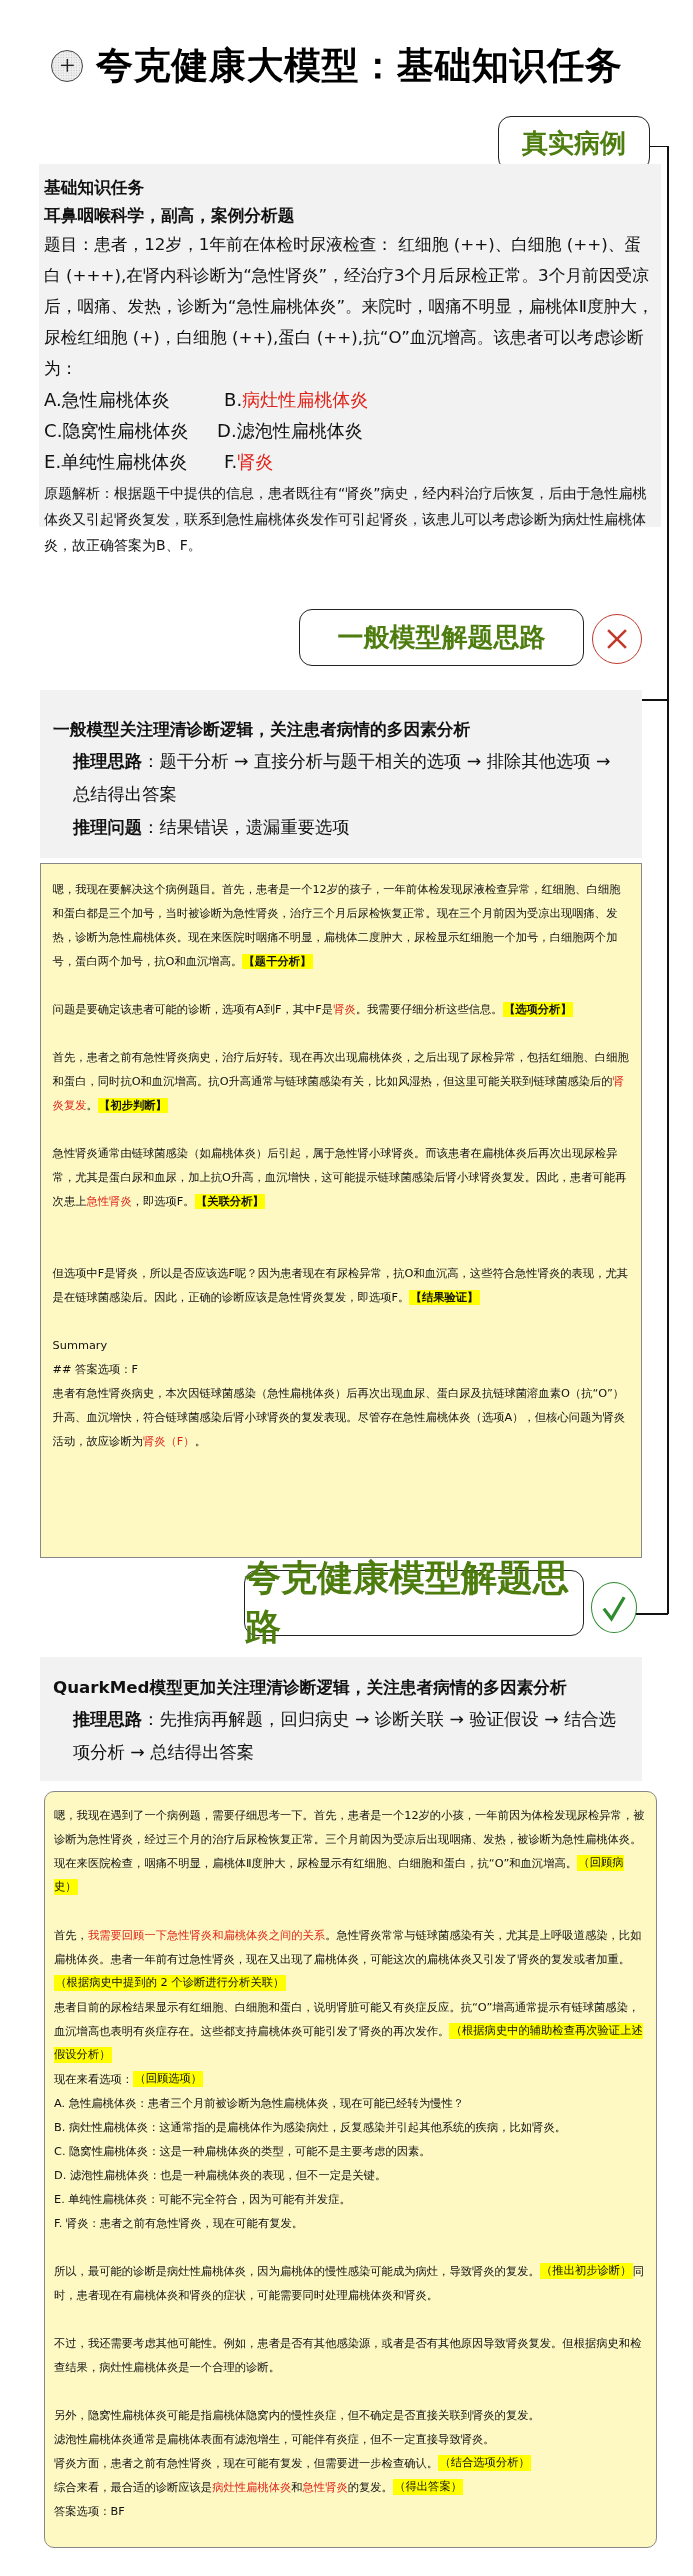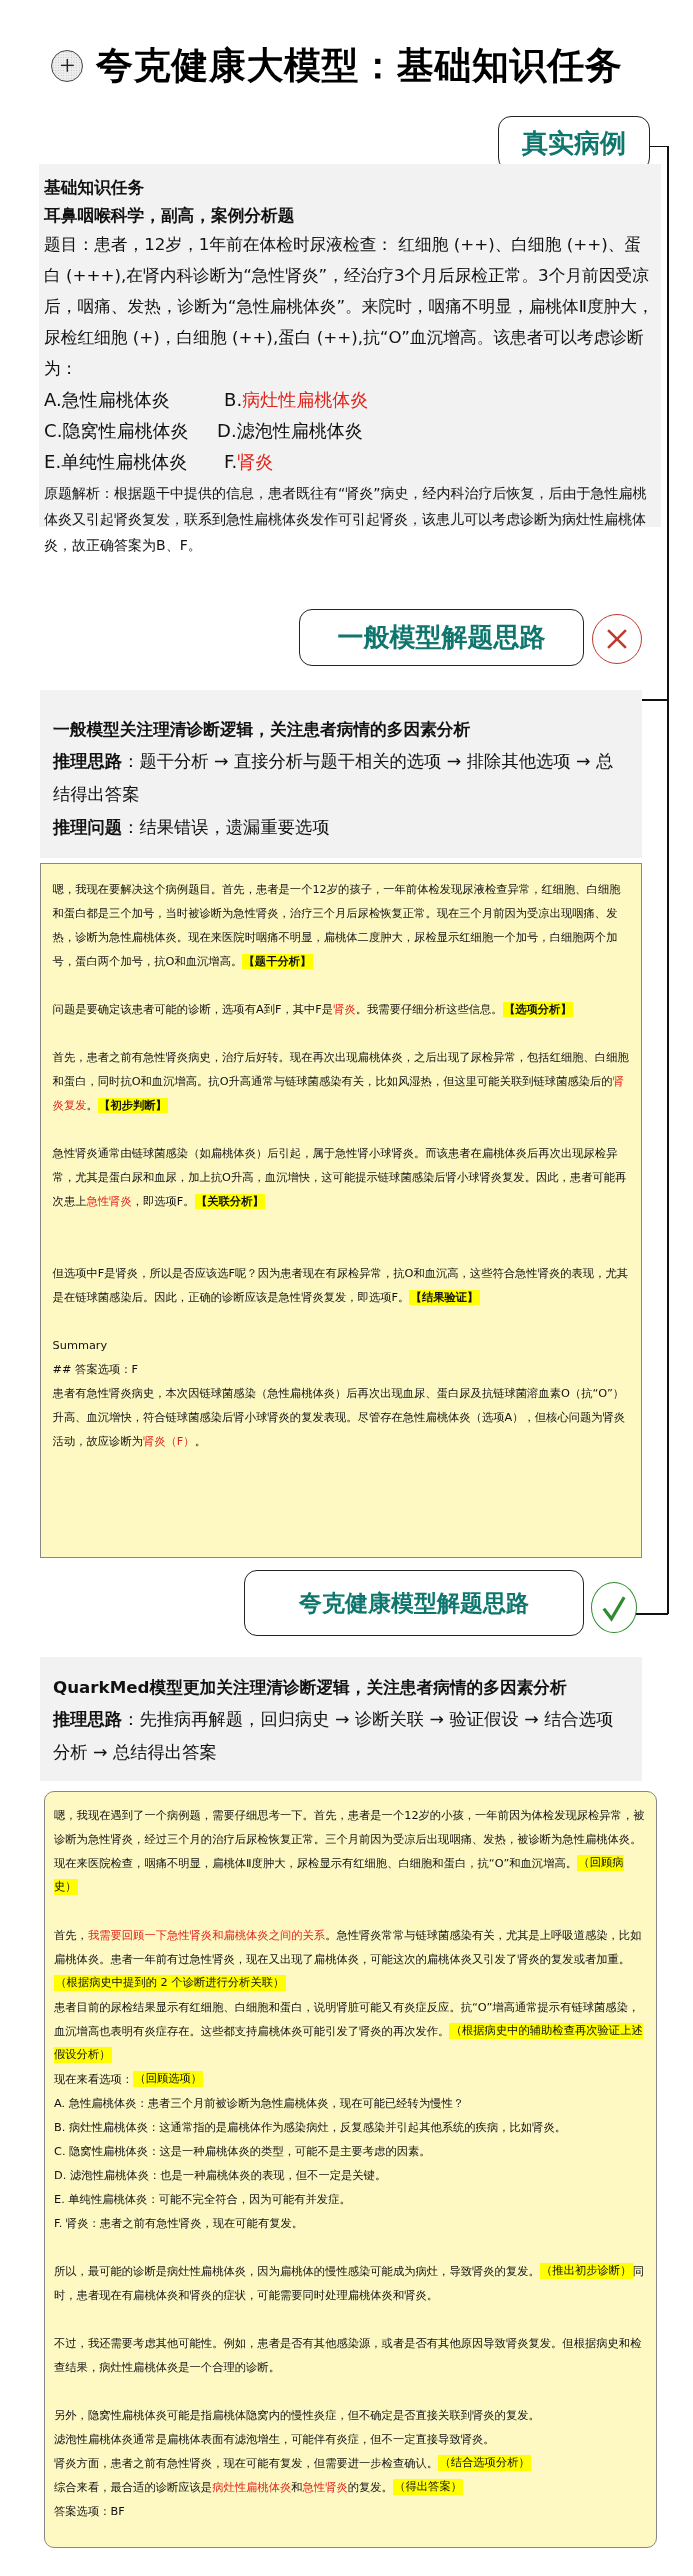--- a/index.html
+++ b/index.html
@@ -20,21 +20,21 @@
   .plus-icon svg { width: 16.7px; height: 16.7px; }
   .main-title { font-size: 37px; font-weight: 700; letter-spacing: 0.6px; color: #000; font-family: Liberation Serif, serif; }
 
   
   .connector { border: 1.9px solid #111; border-left: none; }
 
   
   .label-box {
     border: 1.9px solid #222; border-radius: 13px; background: #fff;
     display: flex; align-items: center; justify-content: center;
-    font-weight: 700; color: #0f766e; box-sizing: border-box;
+    font-weight: 700; color: #4d7c0f; box-sizing: border-box;
   }
   .status-icon {
     border-radius: 50%; box-sizing: border-box; display: flex;
     align-items: center; justify-content: center; background: #fff;
   }
 
   
   .panel { background: #f2f2f2; box-sizing: border-box; }
   .case-panel { left: 39px; top: 164px; width: 622px; height: 363px; padding: 9px 5.1px; }
   .case-panel .h1 { font-size: 16.7px; font-weight: 700; line-height: 28px; }
@@ -49,21 +49,21 @@
   .wm-logo {
     width: 26px; height: 27px; border-radius: 5.1px; background: #7d9a6f; position: relative; margin-right: 3.9px;
     border: 1.3px solid #5d7a50;
   }
   .wm-logo::after { content: ""; position: absolute; right: 2.6px; top: 3.9px; width: 7.7px; height: 19px; background: #e77a8a; border-radius: 1.3px; }
   .wm-text { font-size: 26px; font-weight: 700; color: #7a7a7a; letter-spacing: -0.6px; }
   .wm-sub { font-size: 13px; color: #7a7a7a; font-style: italic; font-weight: 700; }
 
   .summary-panel { padding: 13px 14px; }
   .summary-panel .head { font-size: 16.7px; font-weight: 700; line-height: 32px; }
-  .summary-panel .line { font-size: 17.3px; line-height: 33px; }
+  .summary-panel .line { font-size: 17.3px; line-height: 33px; margin-left: 20px; }
   .summary-panel b { font-weight: 700; }
 
   .resp-box { border: 1.3px solid #888; background: #fef9c3; box-sizing: border-box; }
   .resp-box p { margin: 0; }
   .r1 { left: 40px; top: 863px; width: 602px; height: 695px; padding: 14px 11.6px; font-size: 11.3px; line-height: 24px; }
   .r1 .gap { height: 24px; }
   .r2 { left: 44px; top: 1791px; width: 613px; height: 757px; padding: 11.6px 9px; font-size: 11.3px; line-height: 24px; border-radius: 10px; }
   .r2 .gap { height: 24px; }
   .hl { background: #ffff00; font-weight: 700; padding: 1.3px 1.3px; }
   .hl2 { background: #ffff00; padding: 1.3px 1.3px; }
@@ -135,21 +135,21 @@
   <p><span>急性肾炎通常由链球菌感染（如扁桃体炎）后引起，属于急性肾小球肾炎。而该患者在扁桃体炎后再次出现尿检异常，尤其是蛋白尿和血尿，加上抗O升高，血沉增快，这可能提示链球菌感染后肾小球肾炎复发。因此，患者可能再次患上</span><span class="red">急性肾炎</span><span>，即选项F。</span><span class="hl">【关联分析】</span></p>
   <div class="gap"></div>
   <div class="gap"></div>
   <p><span>但选项中F是肾炎，所以是否应该选F呢？因为患者现在有尿检异常，抗O和血沉高，这些符合急性肾炎的表现，尤其是在链球菌感染后。因此，正确的诊断应该是急性肾炎复发，即选项F。</span><span class="hl">【结果验证】</span></p>
   <div class="gap"></div>
   <p>Summary</p>
   <p>## 答案选项：F</p>
   <p><span>患者有急性肾炎病史，本次因链球菌感染（急性扁桃体炎）后再次出现血尿、蛋白尿及抗链球菌溶血素O（抗“O”）升高、血沉增快，符合链球菌感染后肾小球肾炎的复发表现。尽管存在急性扁桃体炎（选项A），但核心问题为肾炎活动，故应诊断为</span><span class="red">肾炎（F）</span><span>。</span></p>
 </div>
 
-<div class="abs label-box" style="left:244px; top:1570px; width:340px; height:66px; font-size:23px;">
+<div class="abs label-box" style="left:244px; top:1570px; width:340px; height:66px; font-size:36px;">
   <span>夸克健康模型解题思路</span>
 </div>
 <div class="abs status-icon" style="left:591px; top:1582px; width:46px; height:51px; border:1.3px solid #2e8b2e;">
   <svg width="28" height="32" viewBox="0 0 44 50">
       <polyline points="6,26 18,42 38,8" fill="none" stroke="#2e8b2e" stroke-width="5"></polyline>
     </svg>
 </div>
 
 <div class="abs panel summary-panel" style="left:40px; top:1657px; width:602px; height:124px; padding:14px 13px;">
   <div class="head">QuarkMed模型更加关注理清诊断逻辑，关注患者病情的多因素分析</div>

